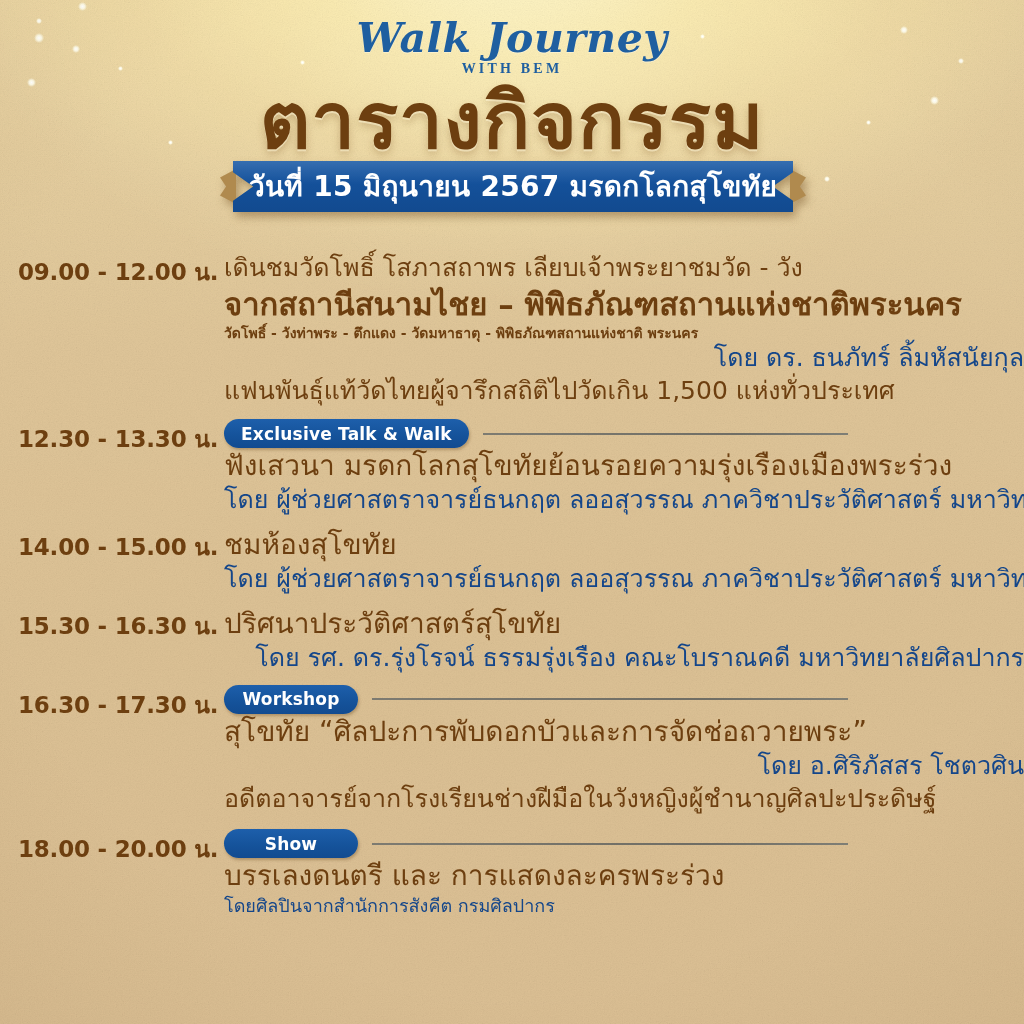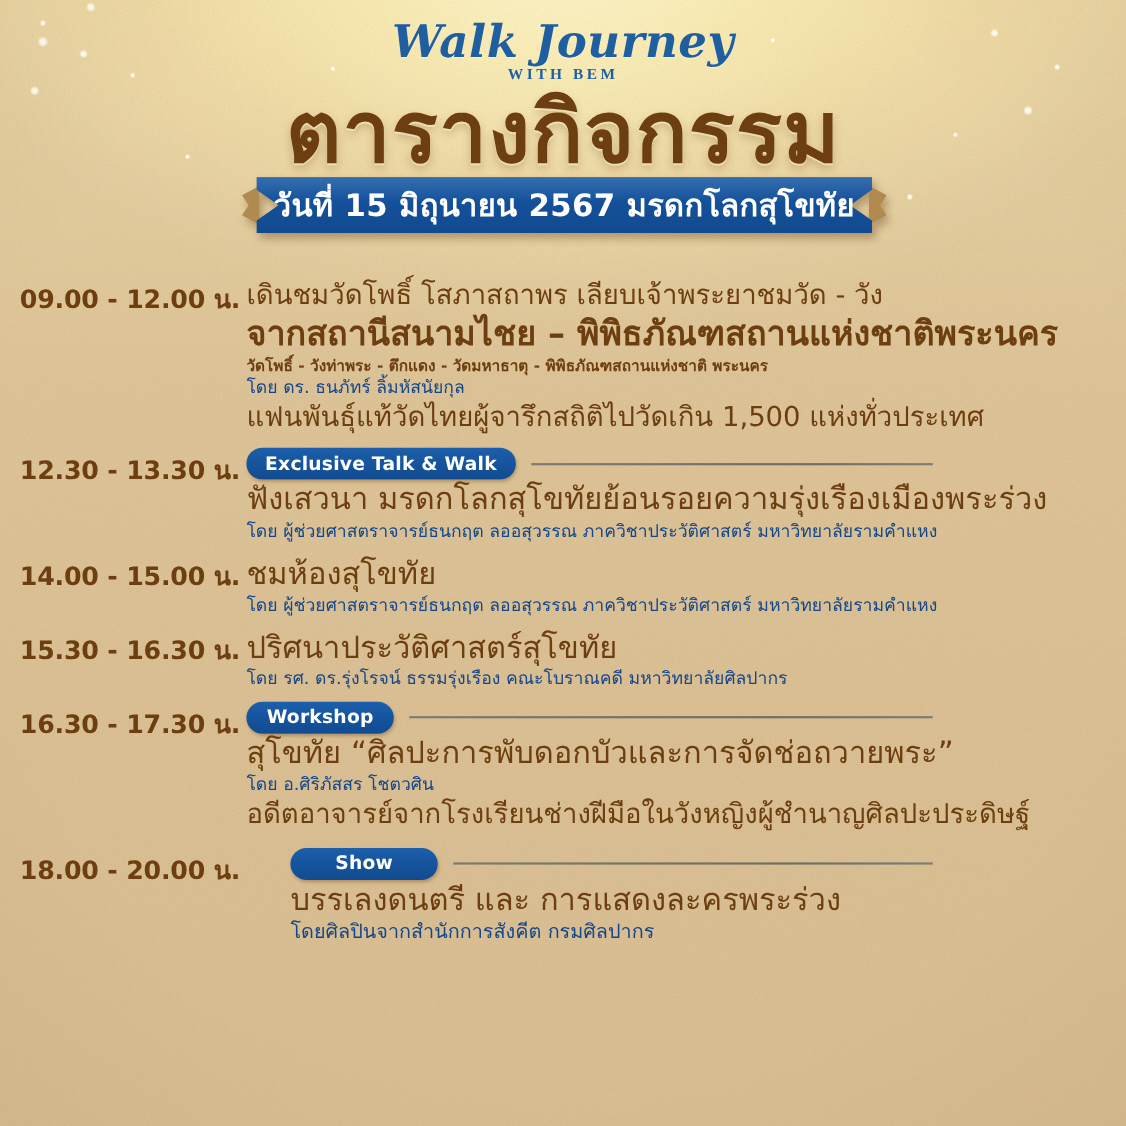--- a/index.html
+++ b/index.html
@@ -223,23 +223,24 @@
     color: #6d3f10;
     line-height: 1.26;
   }
   .ln.small {
     font-size: 14px;
     font-weight: bold;
     color: #6d3f10;
     line-height: 1.32;
   }
   .ln.by {
-    font-size: 16px;
+    font-size: 25px;
     color: #14468a;
     line-height: 1.30;
+    text-align: right;
   }
   .ln.by-sm {
     font-size: 18px;
     color: #14468a;
     line-height: 1.32;
   }
   .ln.title-lg {
     font-size: 28px;
     color: #6d3f10;
     line-height: 1.30;
@@ -341,21 +342,21 @@
         <div class="detail">
           <div class="badge-line">
             <span class="badge fixed">Workshop</span>
             <span class="rule"></span>
           </div>
           <div class="ln title-lg">สุโขทัย “ศิลปะการพับดอกบัวและการจัดช่อถวายพระ”</div>
           <div class="ln by">โดย อ.ศิริภัสสร โชตวศิน</div>
           <div class="ln lead">อดีตอาจารย์จากโรงเรียนช่างฝีมือในวังหญิงผู้ชำนาญศิลปะประดิษฐ์</div>
         </div>
       </div>
-      <div class="row" style="margin-bottom: 10px; gap: 40px;">
+      <div class="row" style="margin-bottom: 10px;">
         <div class="time">18.00 - 20.00 น.</div>
         <div class="detail">
           <div class="badge-line">
             <span class="badge fixed">Show</span>
             <span class="rule"></span>
           </div>
           <div class="ln title-lg">บรรเลงดนตรี และ การแสดงละครพระร่วง</div>
           <div class="ln by-sm">โดยศิลปินจากสำนักการสังคีต กรมศิลปากร</div>
         </div>
       </div>

